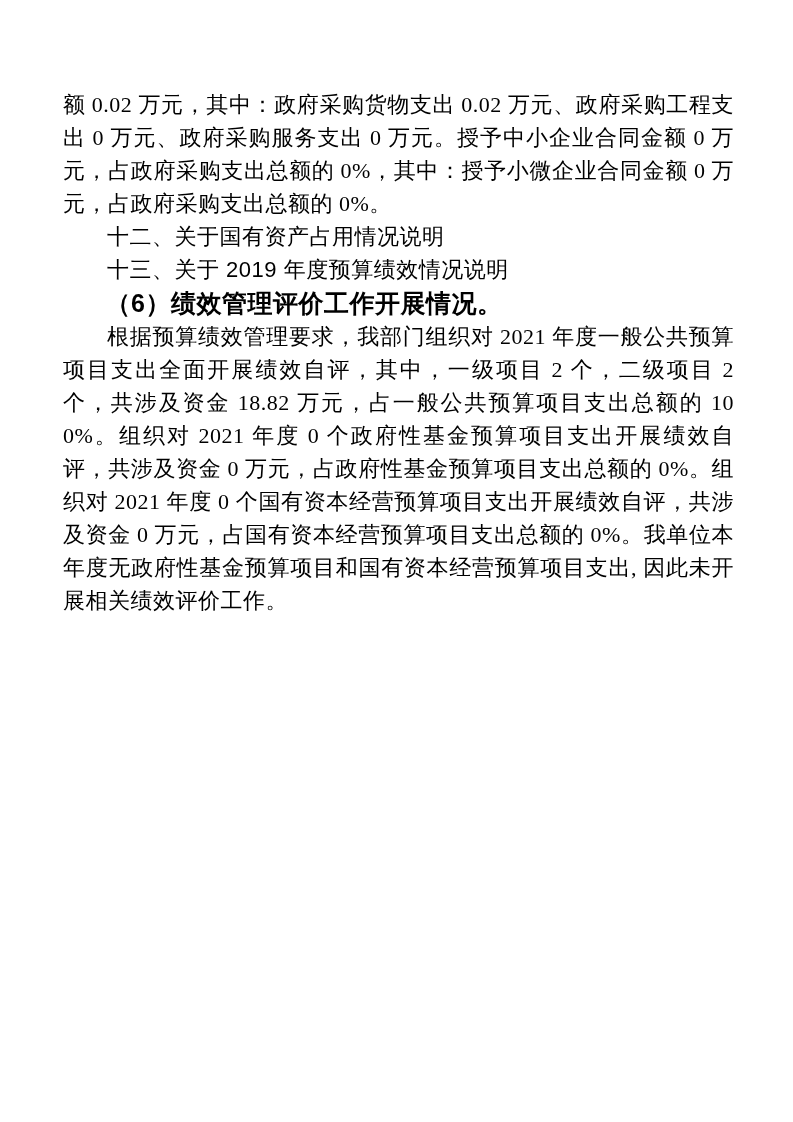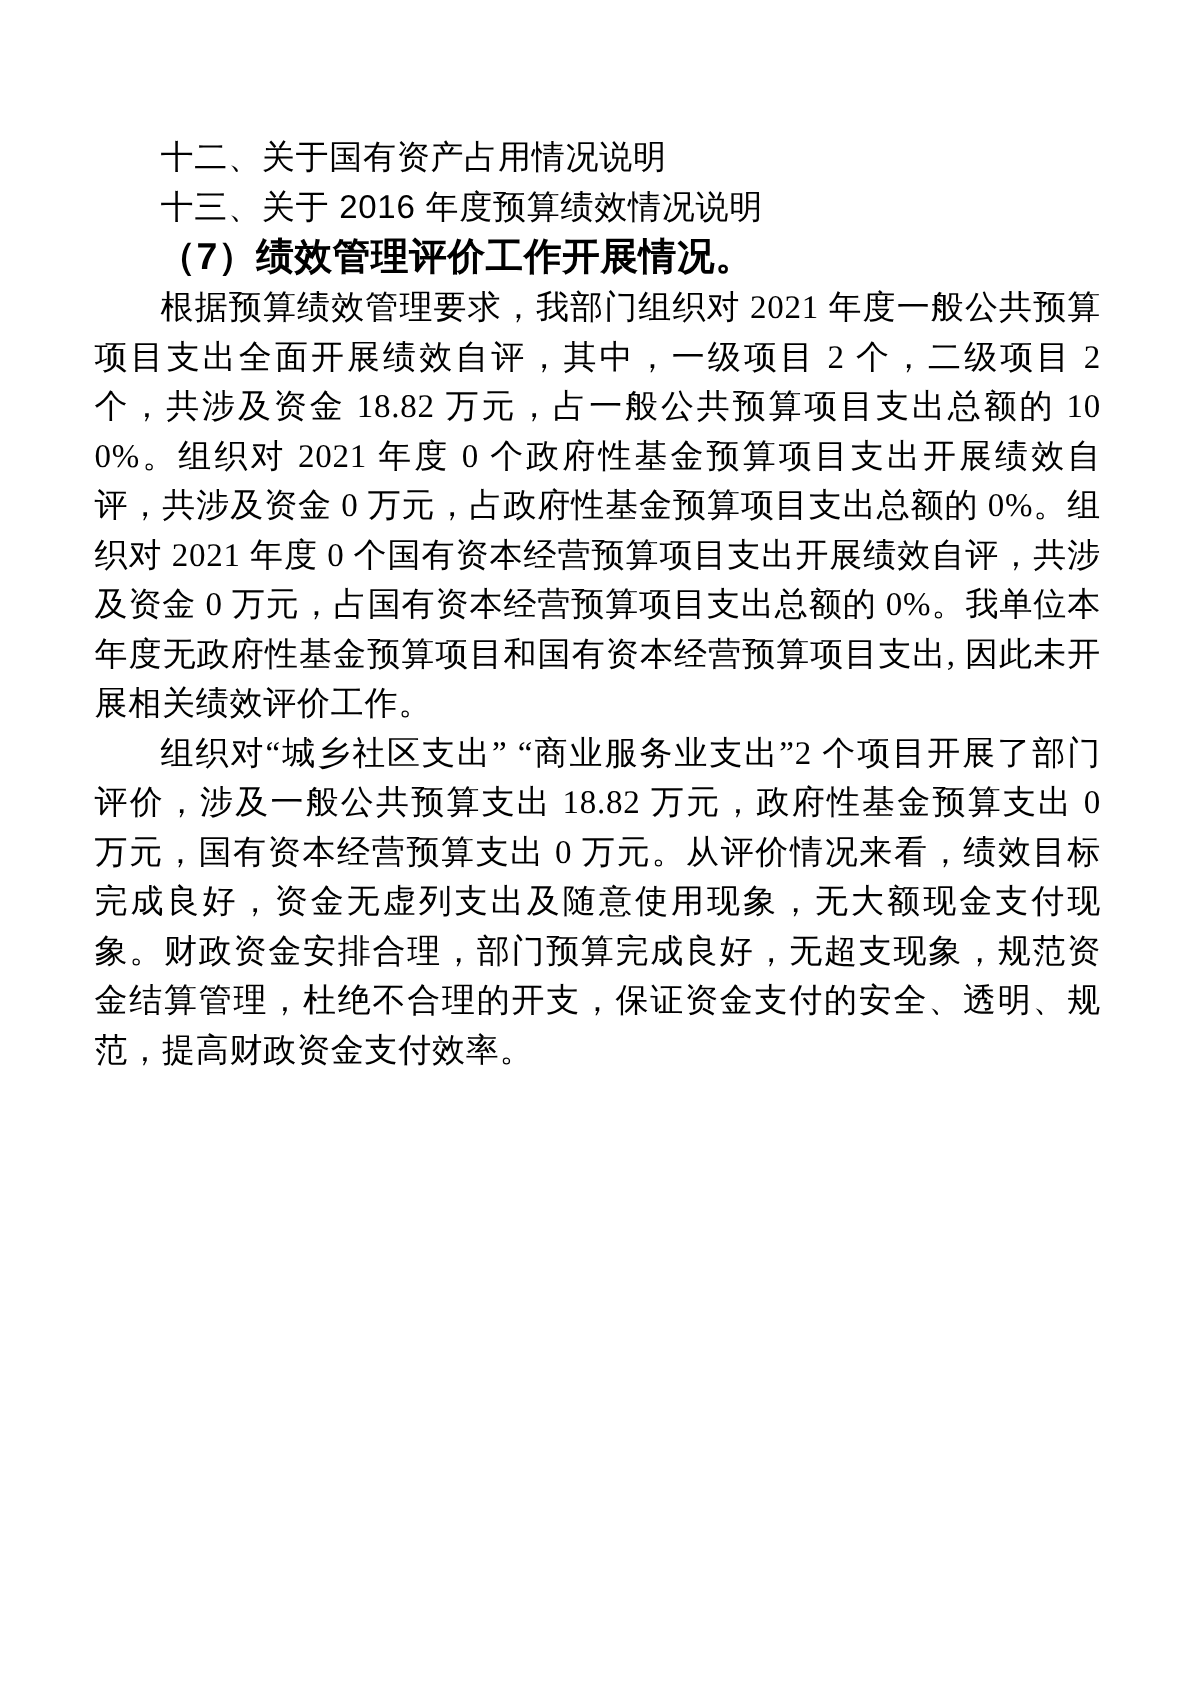--- a/index.html
+++ b/index.html
@@ -44,25 +44,25 @@
     font-size: 25px;
     line-height: 34px;
     text-indent: 1.7em;
   }
 </style>
 </head>
 <body>
 
 <div class="page">
   <div class="doc">
+    <p class="no-indent">额 0.02 万元，其中：政府采购货物支出 0.02 万元、政府采购工程支出 0 万元、政府采购服务支出 0 万元。授予中小企业合同金额 0 万元，占政府采购支出总额的 0%，其中：授予小微企业合同金额 0 万元，占政府采购支出总额的 0%。</p>
 
     <p class="heading">十二、关于国有资产占用情况说明</p>
 
 
-    <p class="heading">十三、关于 2016 年度预算绩效情况说明</p>
+    <p class="heading">十三、关于 2019 年度预算绩效情况说明</p>
 
-    <p class="subheading">（7）绩效管理评价工作开展情况。</p>
+    <p class="subheading">（6）绩效管理评价工作开展情况。</p>
 
     <p>根据预算绩效管理要求，我部门组织对 2021 年度一般公共预算项目支出全面开展绩效自评，其中，一级项目 2 个，二级项目 2 个，共涉及资金 18.82 万元，占一般公共预算项目支出总额的 100%。组织对 2021 年度 0 个政府性基金预算项目支出开展绩效自评，共涉及资金 0 万元，占政府性基金预算项目支出总额的 0%。组织对 2021 年度 0 个国有资本经营预算项目支出开展绩效自评，共涉及资金 0 万元，占国有资本经营预算项目支出总额的 0%。我单位本年度无政府性基金预算项目和国有资本经营预算项目支出, 因此未开展相关绩效评价工作。</p>
 
-    <p>组织对“城乡社区支出” “商业服务业支出”2 个项目开展了部门评价，涉及一般公共预算支出 18.82 万元，政府性基金预算支出 0 万元，国有资本经营预算支出 0 万元。从评价情况来看，绩效目标完成良好，资金无虚列支出及随意使用现象，无大额现金支付现象。财政资金安排合理，部门预算完成良好，无超支现象，规范资金结算管理，杜绝不合理的开支，保证资金支付的安全、透明、规范，提高财政资金支付效率。</p>
   </div>
 </div>
 
 </body></html>

